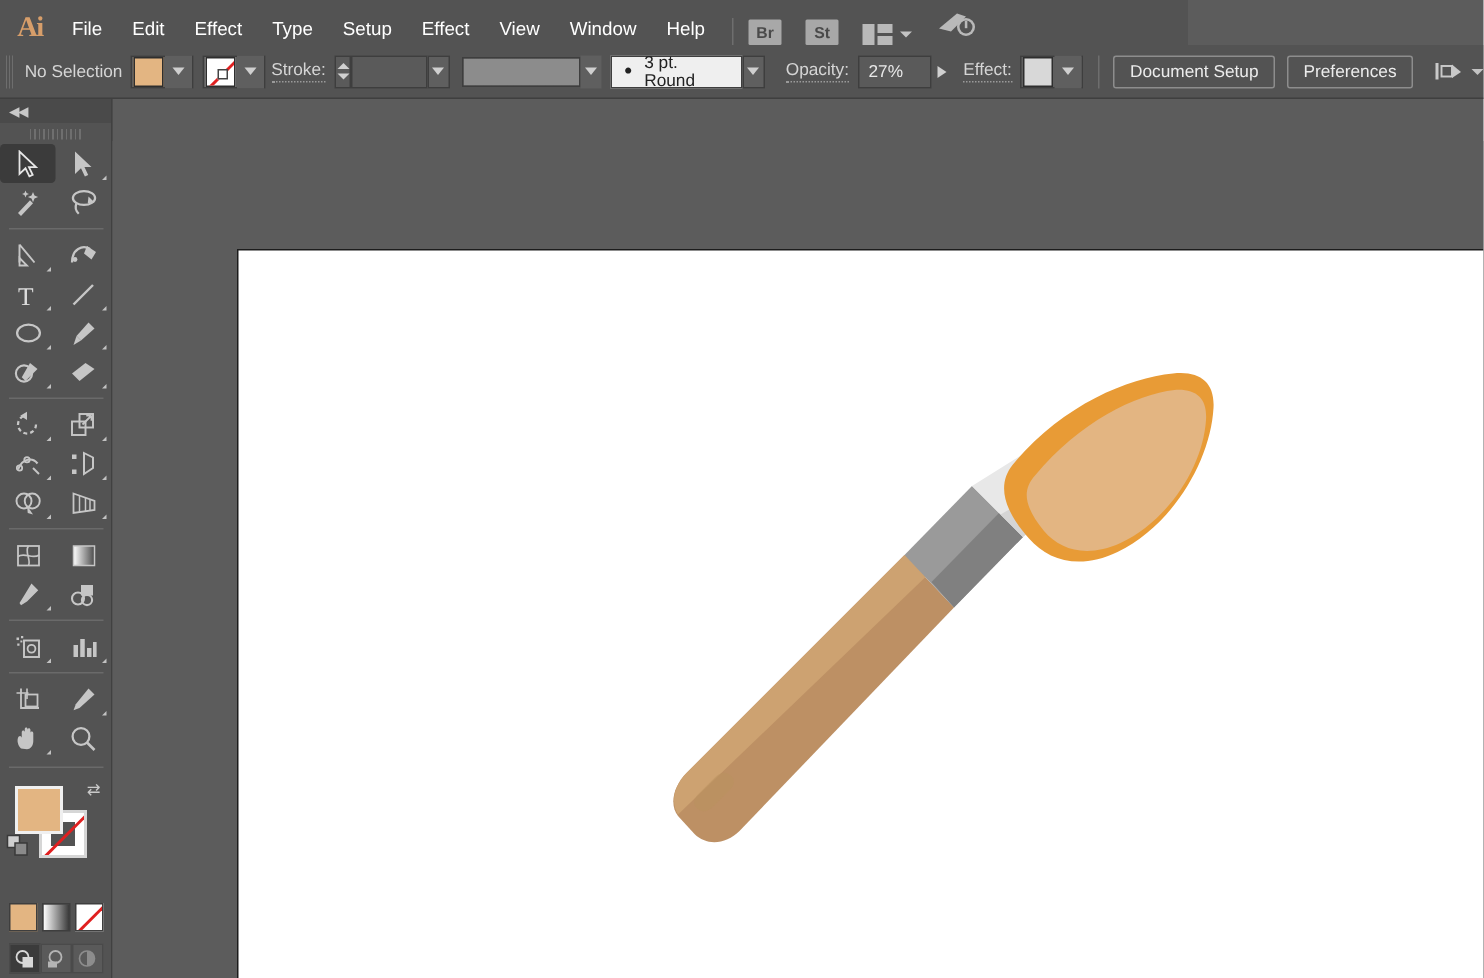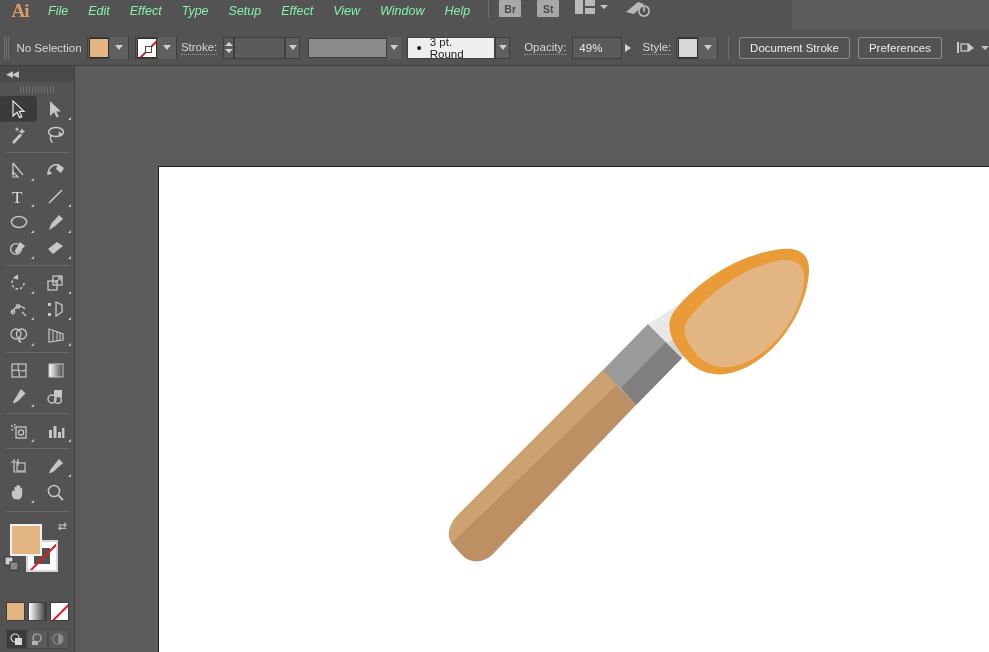--- a/index.html
+++ b/index.html
@@ -7,31 +7,31 @@
   body {
     font-family: "Liberation Sans", sans-serif;
     background:#5c5c5c;
     -webkit-font-smoothing: antialiased;
   }
   #app { position:relative; width:989px; height:652px; }
 
   
   .menubar {
     position:absolute; top:0; left:0; width:792px; height:30px;
-    background:#535353; display:flex; align-items:flex-start;
+    background:#535353; display:flex; align-items:flex-end;
   }
   .ai-logo {
     width:38px; text-align:center; color:#d79e6a;
     font-size:19px; font-weight:bold; letter-spacing:-1px;
     font-family:"Liberation Serif", serif;
     padding-left:2px;
   }
   .menu-item {
-    color:#86efac; font-size:12.5px; padding:4px 10px;
-    cursor:default; white-space:nowrap;font-style:italic;
+    color:#ffffff; font-size:12.5px; padding:4px 10px;
+    cursor:default; white-space:nowrap;
   }
   .mb-divider {
     width:1px; height:18px; background:#6e6e6e; margin:0 10px 0 8px;
   }
   .badge-btn {
     width:22px; height:17px; background:#a8a8a8; color:#4a4a4a;
     font-size:10.5px; font-weight:bold; display:flex;
     align-items:center; justify-content:center; margin-right:16px;
     border-radius:1px;
   }
@@ -291,35 +291,35 @@
 
     <div class="field-light" style="width:105px;margin-left:6px;">
       <span style="font-size:15px;line-height:0;color:#222">•</span>
       <span>3 pt. Round</span>
     </div>
     <div class="ddn" style="height:22px;border:1px solid #3e3e3e;">
         <span class="chev2"></span>
       </div>
 
     <div class="cb-label dotted" style="margin-left:14px;">Opacity:</div>
-    <div class="field-dark" style="width:58px;margin-left:6px;">49%</div>
+    <div class="field-dark" style="width:58px;margin-left:6px;">27%</div>
     <div style="width:16px;display:flex;align-items:center;justify-content:center;">
       <span class="arrow-r"></span>
     </div>
 
-    <div class="cb-label dotted" style="margin-left:8px;">Style:</div>
+    <div class="cb-label dotted" style="margin-left:8px;">Effect:</div>
     <div class="swatch-group" style="margin-left:5px;">
       <div class="swatch" style="background:#d8d8d8"></div>
       <div class="ddn">
           <span class="chev2"></span>
         </div>
     </div>
 
     <div class="cb-sep"></div>
-    <div class="btn-outline">Document Stroke</div>
+    <div class="btn-outline">Document Setup</div>
     <div class="btn-outline" style="margin-left:8px;">Preferences</div>
 
     <div style="display:flex;align-items:center;gap:5px;margin-left:14px;">
       <svg width="20" height="16" viewBox="0 0 20 16">
         <rect x="1" y="2" width="2" height="11" fill="#c9c9c9"></rect>
         <rect x="5" y="4" width="7" height="7" fill="none" stroke="#c9c9c9" stroke-width="1.3"></rect>
         <path d="M12 3 L18 8 L12 12 Z" fill="#c9c9c9"></path>
       </svg>
       <span class="chev"></span>
     </div>

